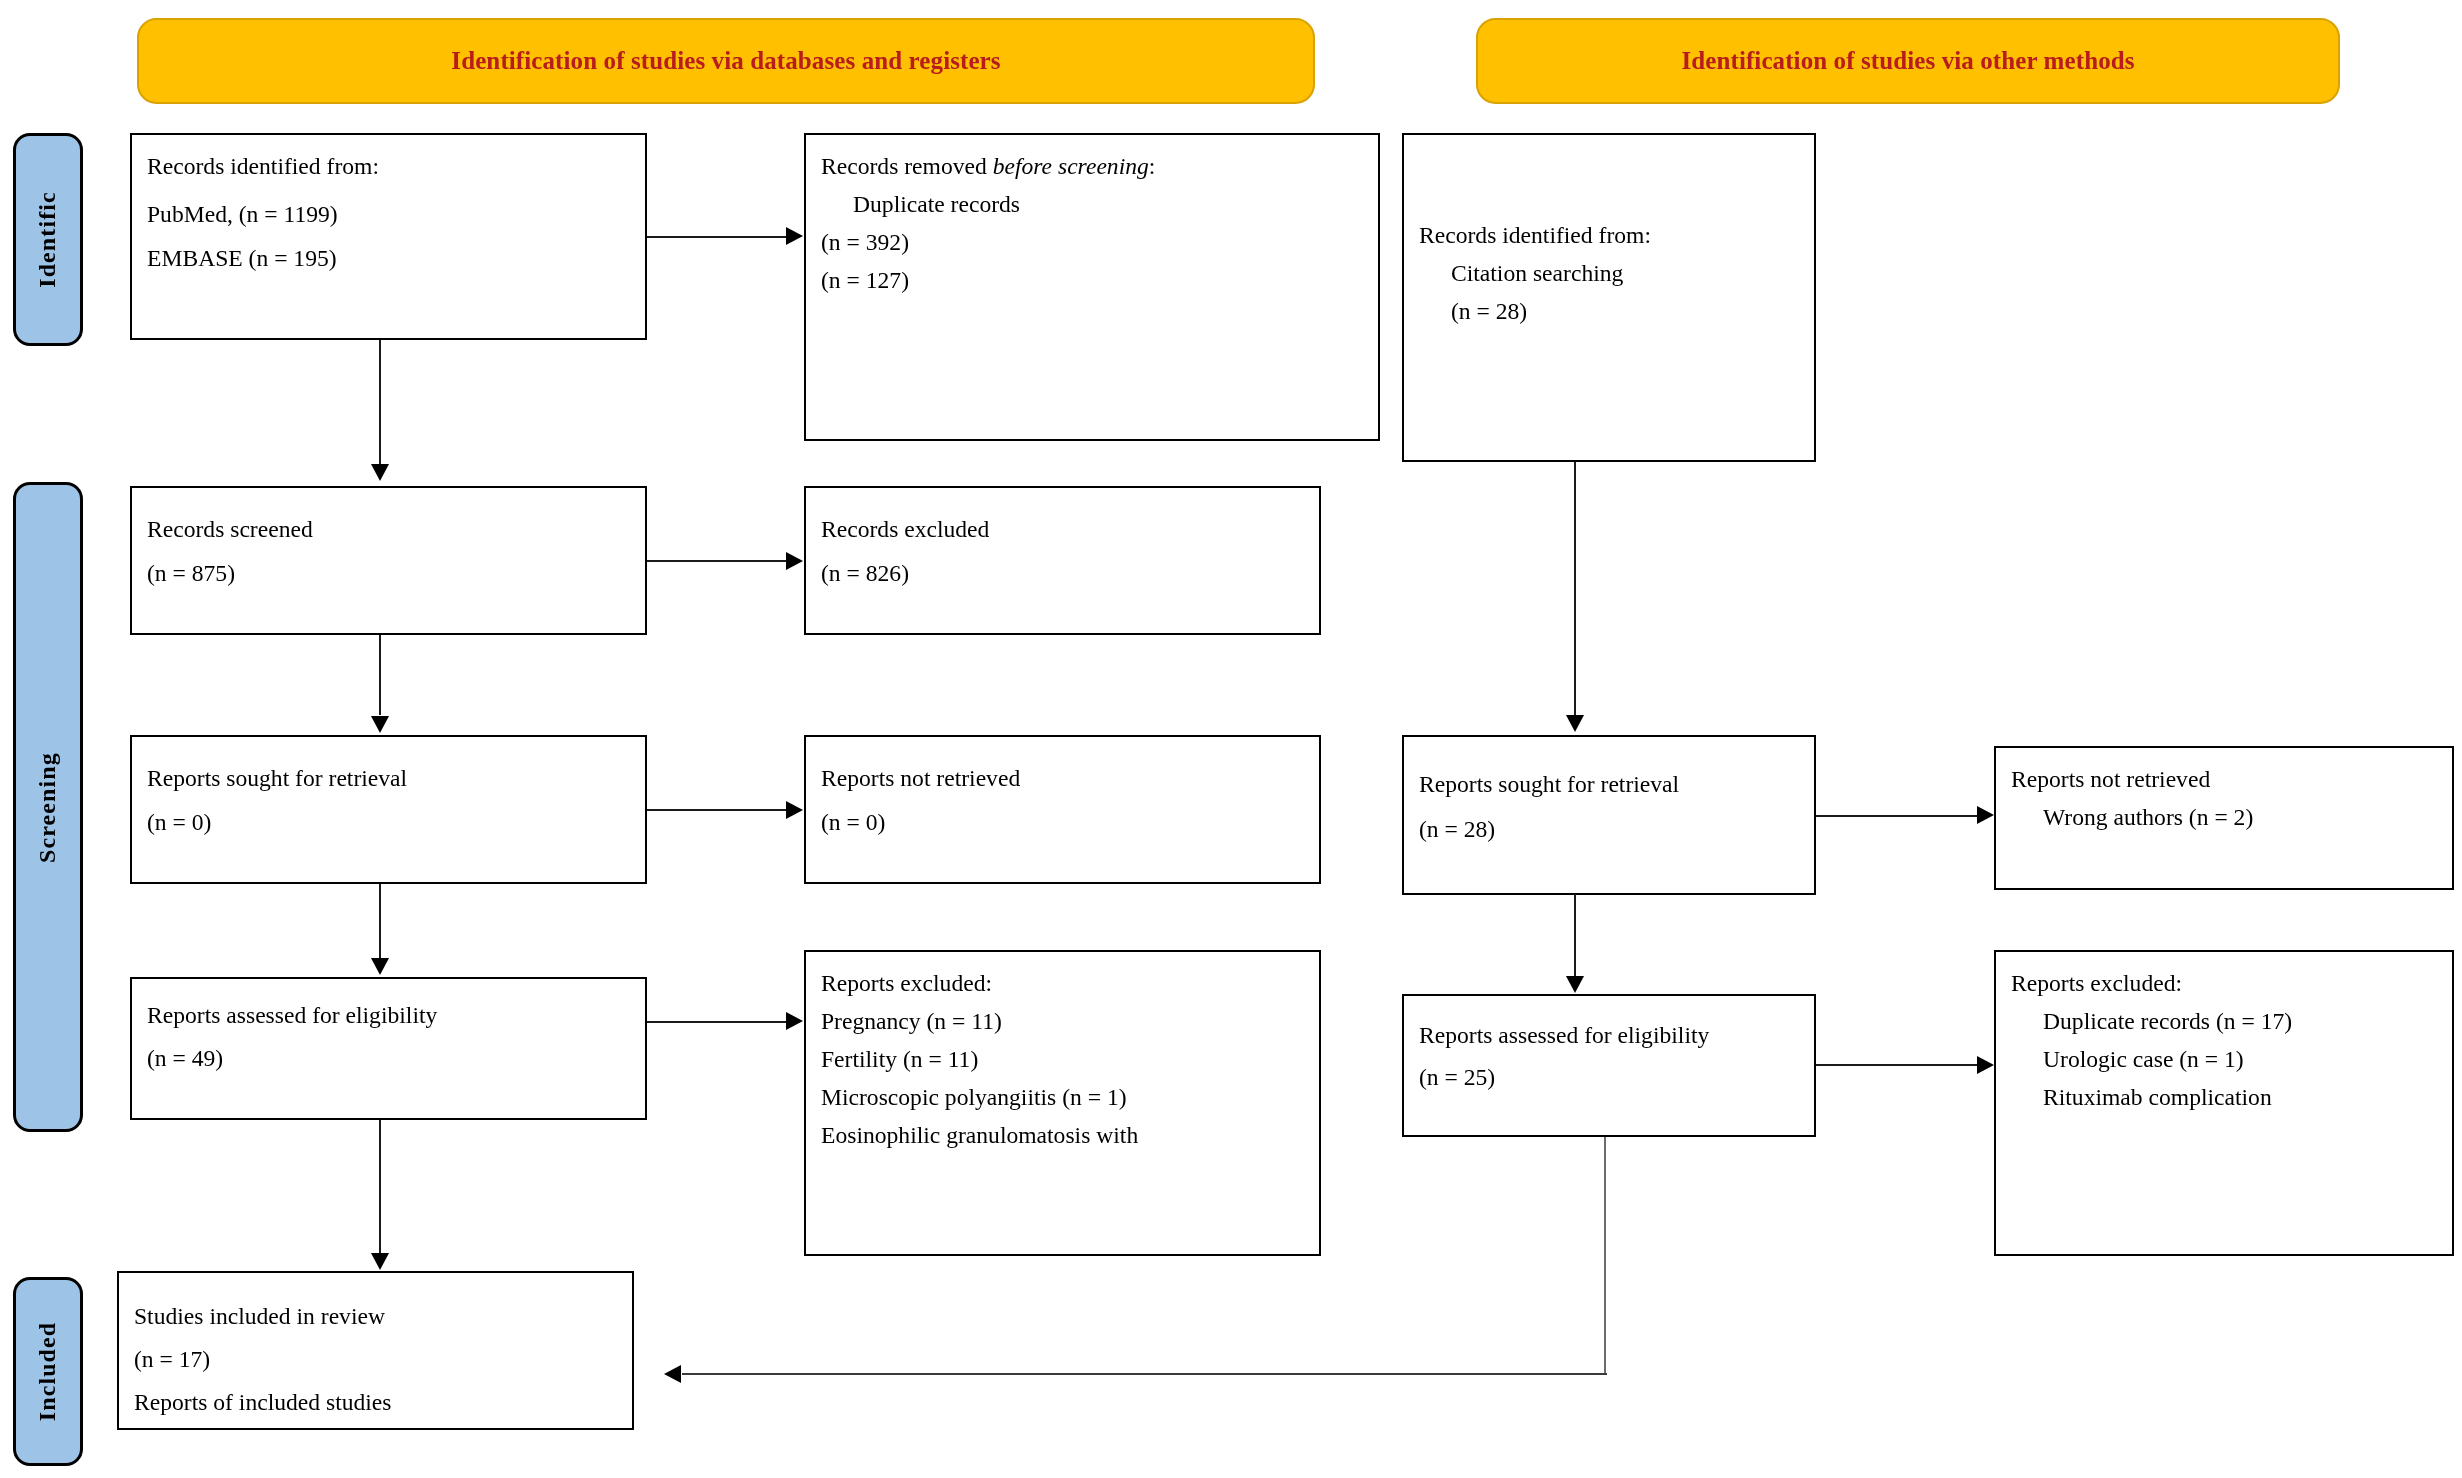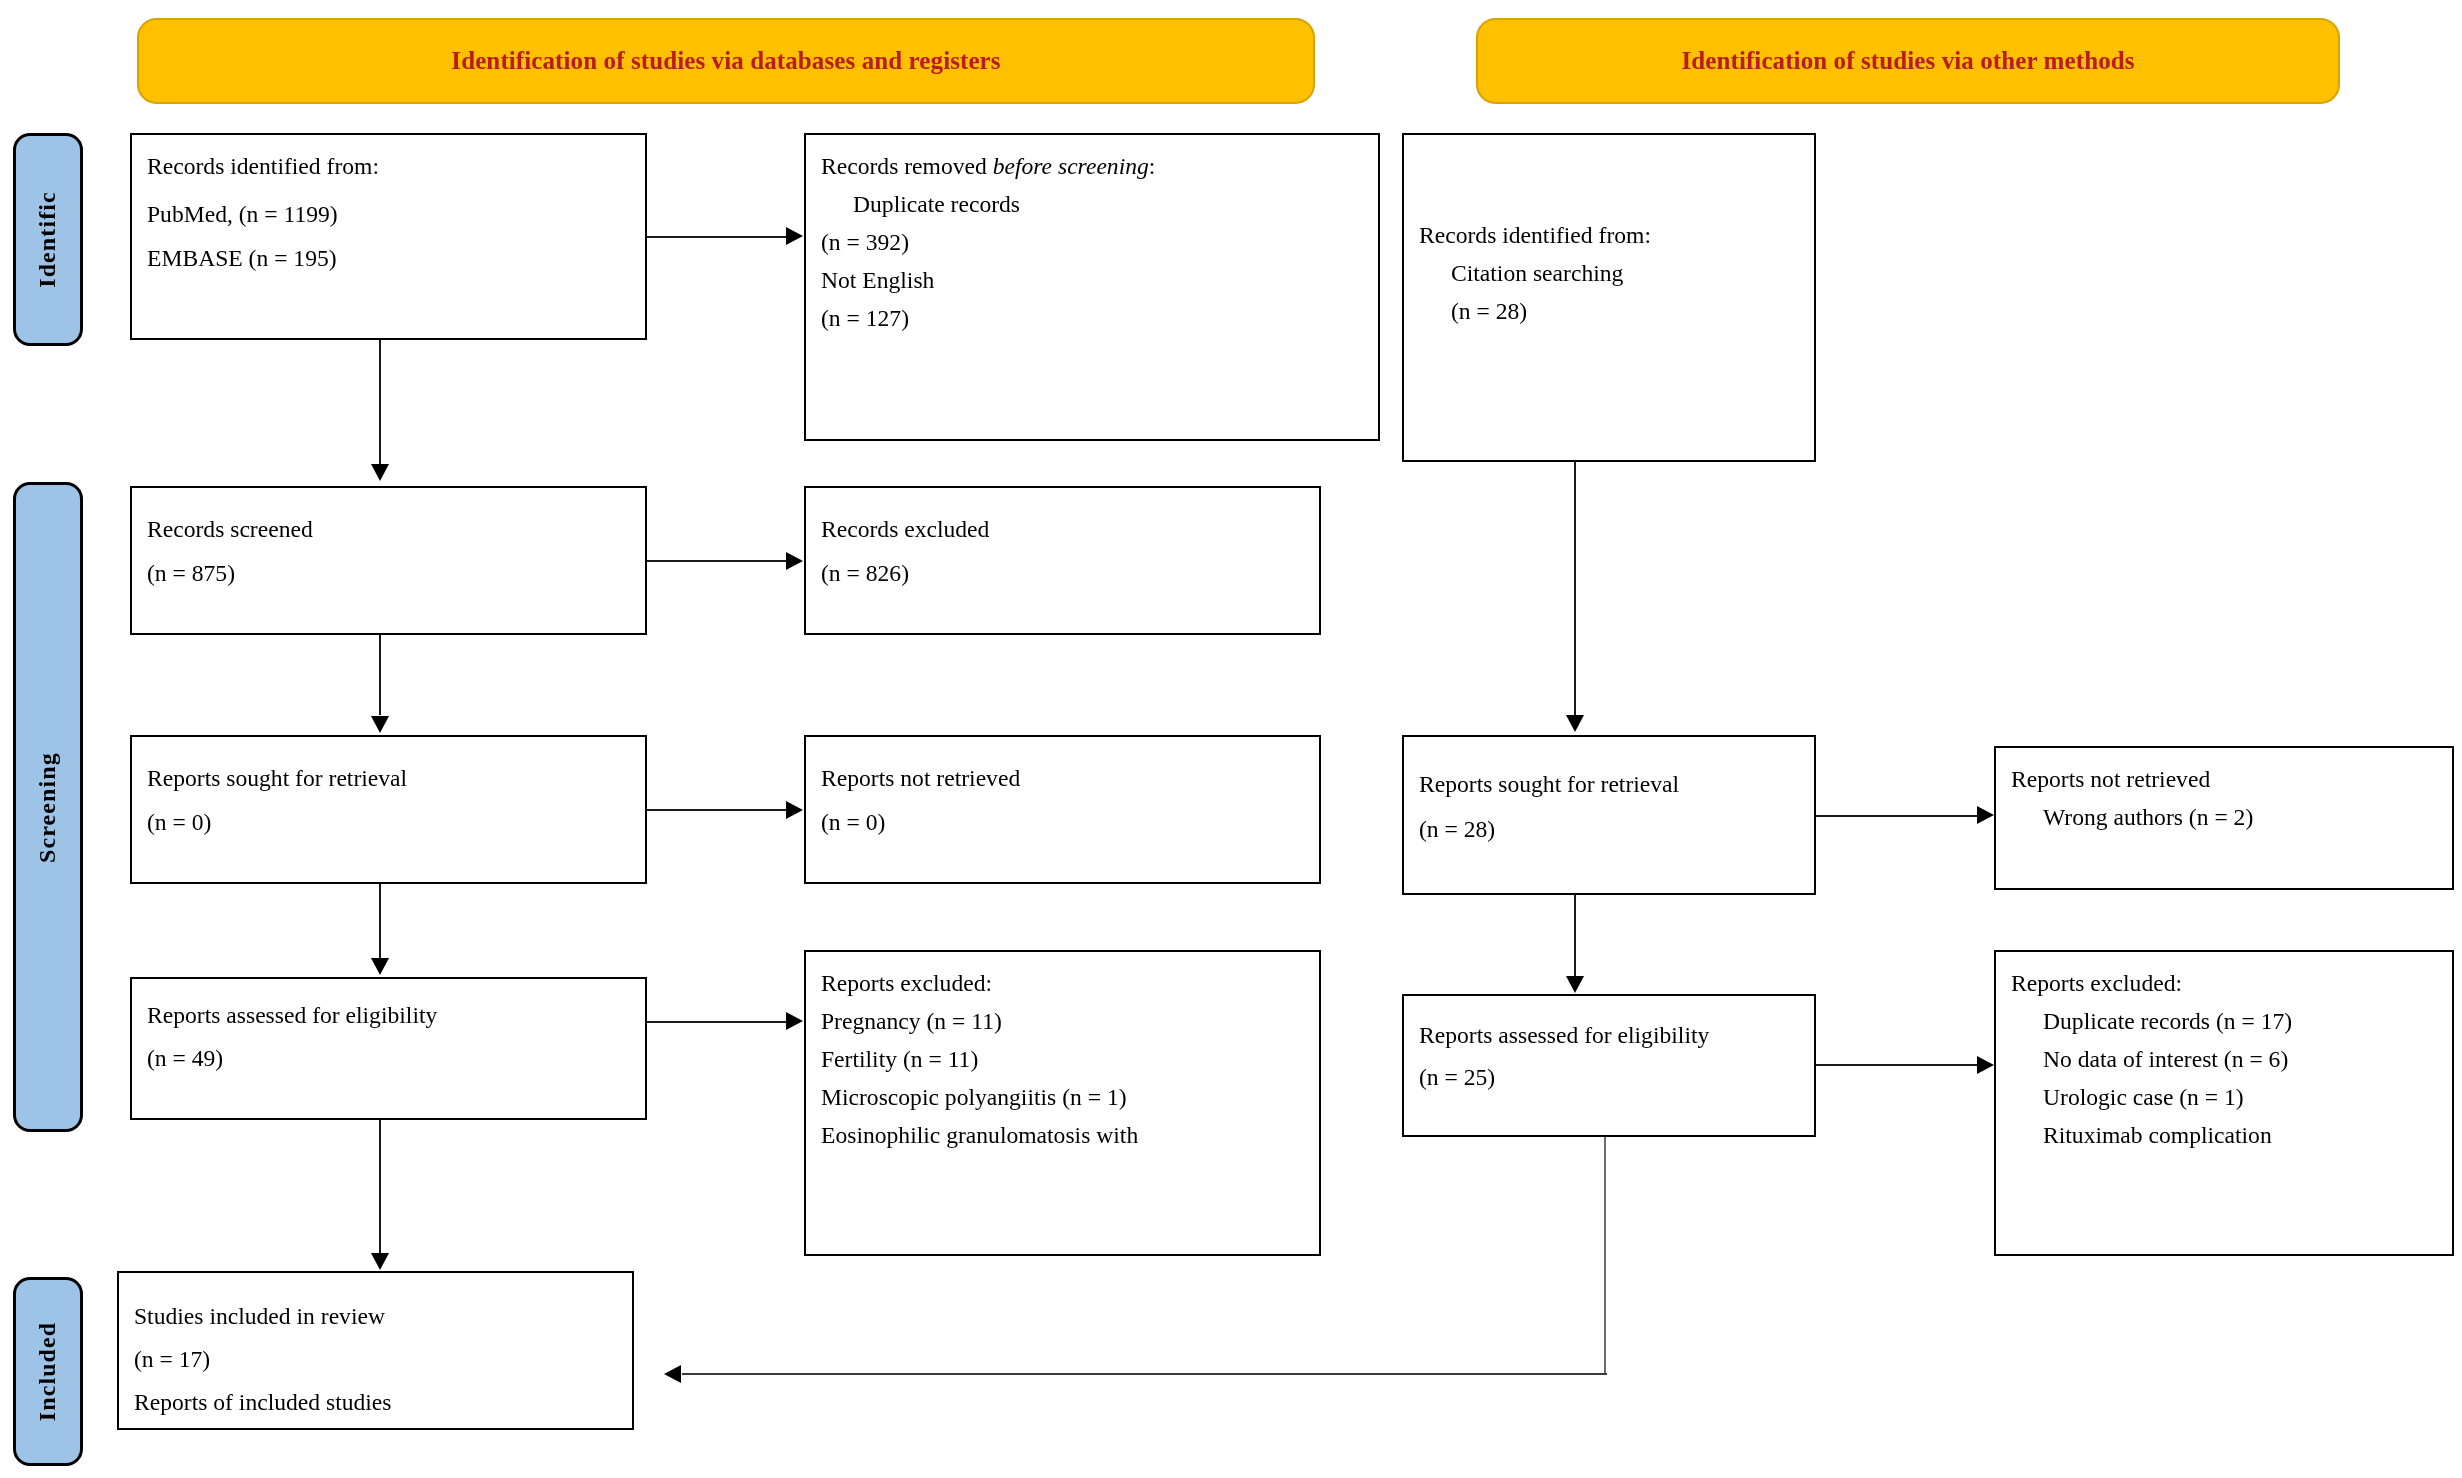--- a/index.html
+++ b/index.html
@@ -144,21 +144,20 @@
     </div>
   </div>
 
   <div class="pbox" style="left:804px; top:133px; width:576px; height:308px;">
     <div class="lines">
       <div class="ln">
         <span>Records removed </span><i>before screening</i><span>:</span>
       </div>
       <div class="ln indent">Duplicate records</div>
       <div class="ln">(n = 392)</div>
-      <div class="ln">Not English</div>
       <div class="ln">(n = 127)</div>
     </div>
   </div>
 
   <div class="hline" style="left:647px; top:236px; width:139px;"></div>
   <div class="arrow-right" style="left:786px; top:227px;"></div>
 
   <div class="vline" style="left:379px; top:340px; height:124px;"></div>
   <div class="arrow-down" style="left:371px; top:464px;"></div>
 
@@ -286,21 +285,20 @@
       <div class="ln">Reports assessed for eligibility</div>
       <div class="ln" style="height:4.6px"></div>
       <div class="ln">(n = 25)</div>
     </div>
   </div>
 
   <div class="pbox" style="left:1994px; top:950px; width:460px; height:306px;">
     <div class="lines">
       <div class="ln">Reports excluded:</div>
       <div class="ln indent">Duplicate records (n = 17)</div>
-      <div class="ln indent">No data of interest (n = 6)</div>
       <div class="ln indent">Urologic case (n = 1)</div>
       <div class="ln indent">Rituximab complication</div>
     </div>
   </div>
 
   <div class="hline" style="left:1816px; top:1064px; width:161px;"></div>
   <div class="arrow-right" style="left:1977px; top:1056px;"></div>
 
   <div class="vline" style="left:1604px; top:1137px; height:238px; background:#6b6b6b;"></div>
   <div class="hline" style="left:682px; top:1373px; width:925px; background:#3a3a3a;"></div>

